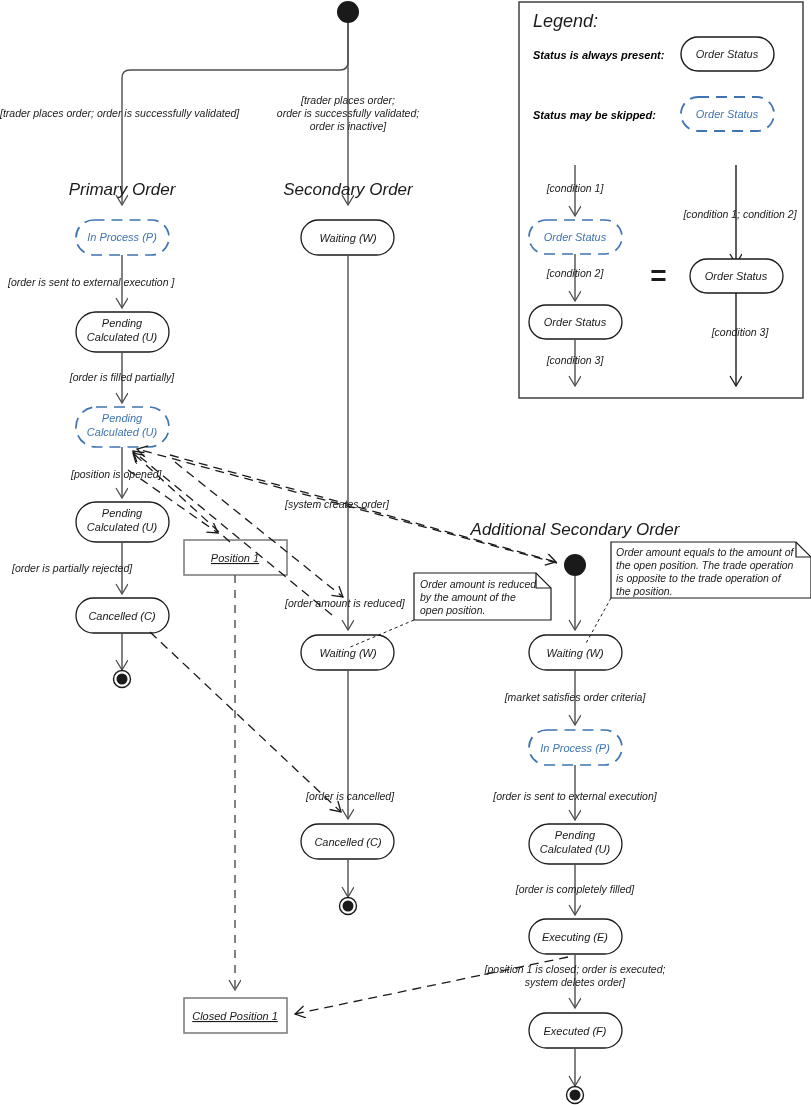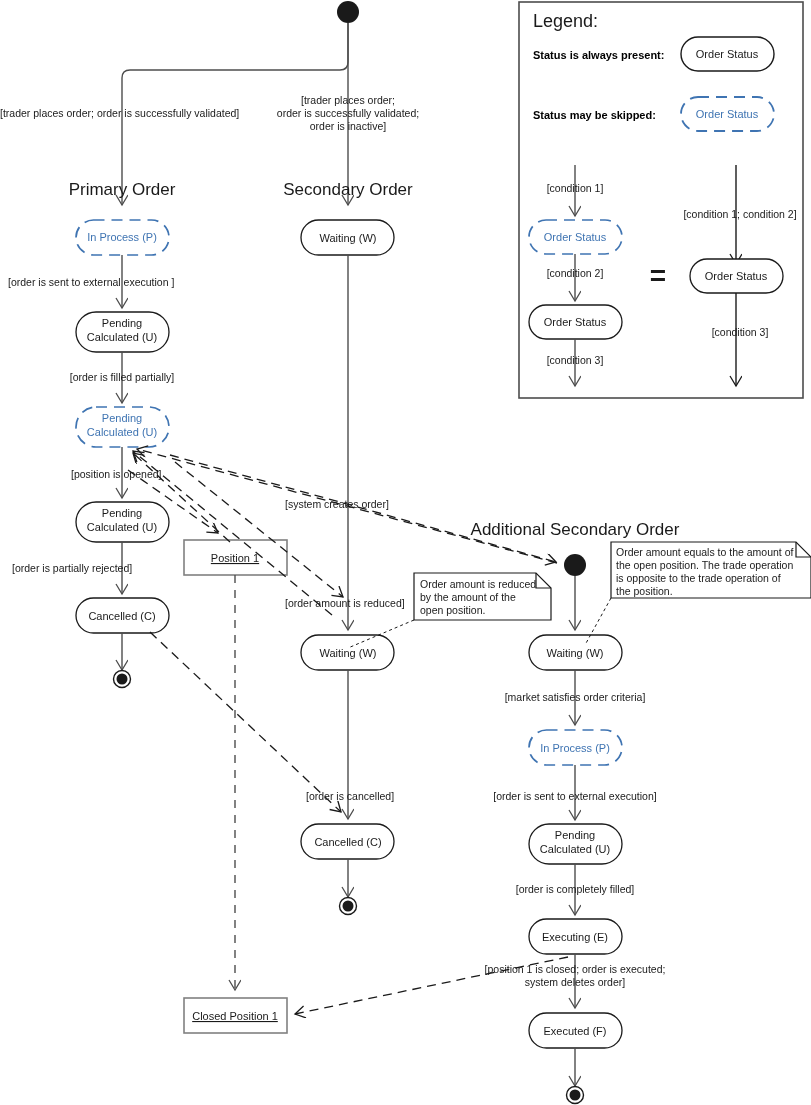--- a/index.html
+++ b/index.html
@@ -1,18 +1,18 @@
 <!DOCTYPE html>
 <html><head>
 <meta charset="utf-8">
 <style>
   html,body{margin:0;padding:0;background:#ffffff;}
   body{width:811px;height:1105px;position:relative;
        font-family:"Liberation Sans",sans-serif;}
-  #diagram{position:absolute;left:0;top:0;width:797px;height:1105px;}
+  #diagram{position:absolute;left:0;top:0;width:797px;height:1105px;font-style:italic;}
   svg{display:block;}
   .state-txt{font-family:"Liberation Sans",sans-serif;font-size:11px;fill:#1a1a1a;}
   .state-txt-blue{font-family:"Liberation Sans",sans-serif;font-size:11px;fill:#3f74b2;}
   .guard{font-family:"Liberation Sans",sans-serif;font-size:10.5px;fill:#1a1a1a;}
   .lane{font-family:"Liberation Sans",sans-serif;font-size:17px;fill:#1a1a1a;}
   .legend-title{font-family:"Liberation Sans",sans-serif;font-size:18px;fill:#1a1a1a;}
   .legend-lbl{font-family:"Liberation Sans",sans-serif;font-size:11px;font-weight:bold;fill:#000;}
   .obj-txt{font-family:"Liberation Sans",sans-serif;font-size:11px;fill:#1a1a1a;
            text-decoration:underline;}
   .note-txt{font-family:"Liberation Sans",sans-serif;font-size:10.5px;fill:#1a1a1a;}

